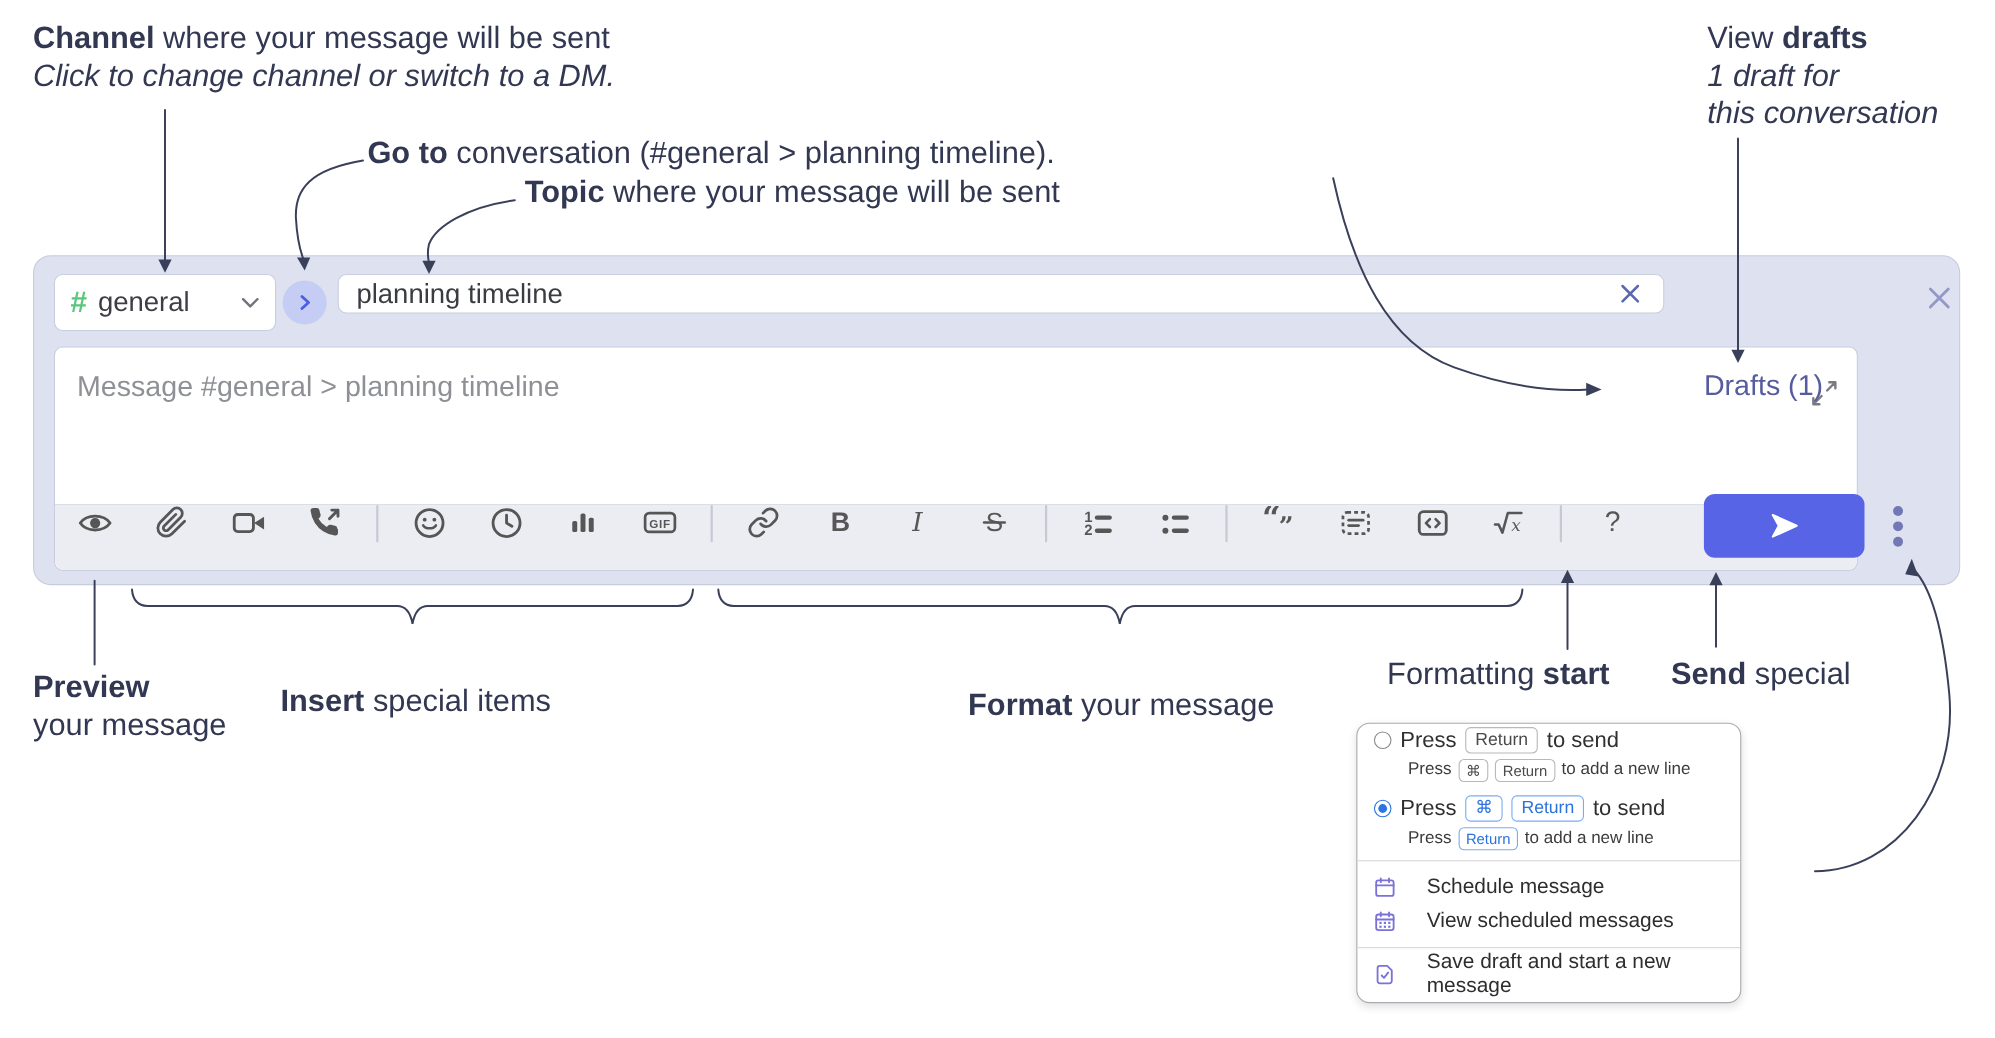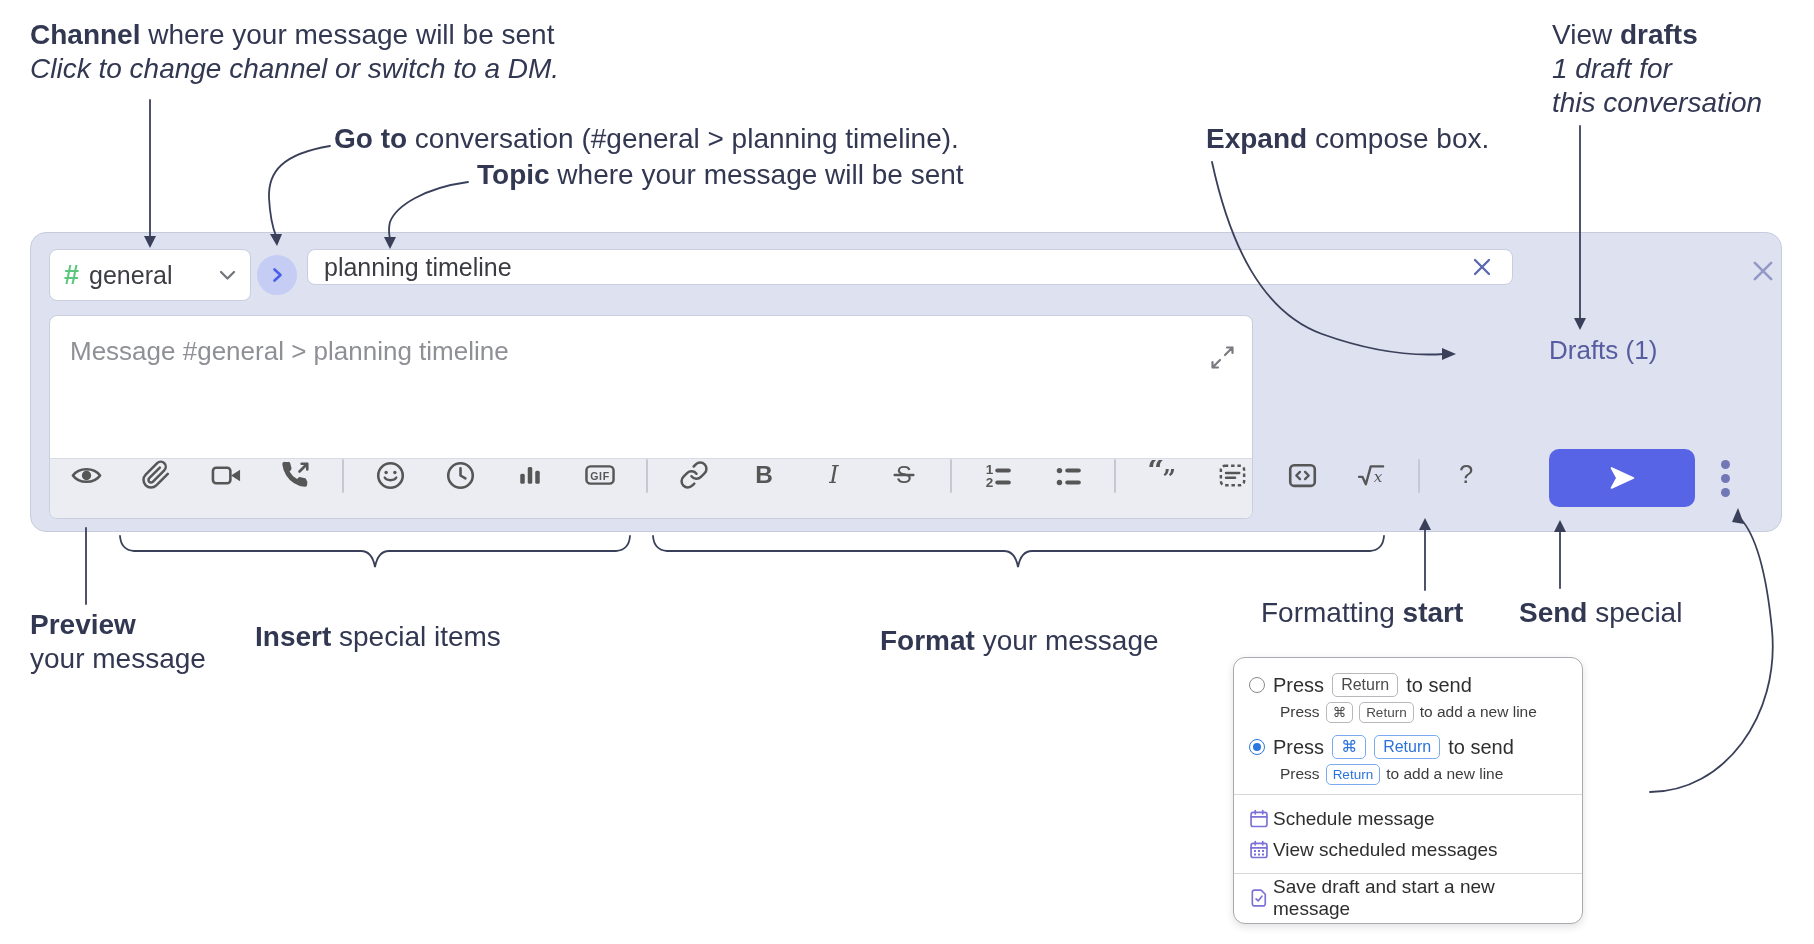--- a/index.html
+++ b/index.html
@@ -25,21 +25,21 @@
   .chan-hash{color:#5bc77e;font-weight:bold;font-size:27px;line-height:1;}
   .chan-name{margin-left:10px;font-size:25px;color:#3d3e43;}
   .chan-btn svg{margin-left:auto;}
   .jump-circle{position:absolute;left:226px;top:22px;width:40px;height:40px;border-radius:50%;
                background:#c6cdf5;display:flex;align-items:center;justify-content:center;cursor:pointer;}
   .topic-input{position:absolute;left:276px;top:16px;width:1206px;height:36px;background:#fff;
                border:1px solid #c9cede;border-radius:8px;display:flex;align-items:center;padding:11px 16px;}
   .topic-input input{flex:1;border:none;outline:none;font-family:"Liberation Sans",sans-serif;
                      font-size:25px;color:#3b3c41;background:transparent;padding:0;}
   .topic-clear{background:none;border:none;padding:2px;cursor:pointer;display:flex;}
-  .msg-panel{position:absolute;left:18px;top:82px;width:1204px;height:204px;background:#fff;
+  .msg-panel{position:absolute;left:18px;top:82px;width:1640px;height:204px;background:#fff;
              border:1px solid #c9cede;border-radius:8px;}
   .msg-panel textarea{position:absolute;left:0;top:0;width:100%;height:142px;border:none;outline:none;resize:none;
              font-family:"Liberation Sans",sans-serif;font-size:26px;color:#3b3c41;padding:20px 60px 0 20px;background:transparent;}
   .msg-panel textarea::placeholder{color:#8e9096;opacity:1;}
   .expand-btn{position:absolute;right:14px;top:26px;background:none;border:none;padding:2px;cursor:pointer;display:flex;}
   .fmt-bar{position:absolute;left:0;bottom:0;width:100%;height:60px;background:#ecedf3;
            border-top:1px solid #d9dce5;border-radius:0 0 8px 8px;display:flex;align-items:flex-start;
            padding-left:20px;column-gap:38px;}
   .tbtn{background:none;border:none;padding:0;margin:0;display:flex;align-items:center;justify-content:center;
         width:32px;height:32px;cursor:pointer;flex:0 0 auto;}
@@ -47,55 +47,52 @@
   .drafts-link{position:absolute;left:1518px;top:102px;font-size:26px;color:#565c9e;cursor:pointer;z-index:2;}
   .send-btn{position:absolute;left:1518px;top:216px;width:146px;height:58px;background:#5864e6;border:none;
             border-radius:10px;display:flex;align-items:center;justify-content:center;cursor:pointer;}
   .vdots{position:absolute;left:1690px;top:227px;display:flex;flex-direction:column;gap:5px;cursor:pointer;}
   .vdots i{width:9px;height:9px;border-radius:50%;background:#7277b5;}
   .close-x{position:absolute;left:1716px;top:22px;background:none;border:none;padding:2px;cursor:pointer;display:flex;}
 
   
   .menu{position:absolute;left:1233px;top:657px;width:350px;z-index:4;background:#fff;
         border:1.5px solid #a8abb0;border-radius:12px;box-shadow:0 3px 8px rgba(0,0,0,.12);
-        padding:12px 15px 10px 15px;font-size:20px;color:#2f2f2f;}
+        padding:0 15px 10px 15px;font-size:20px;color:#2f2f2f;}
   .opt-row{display:flex;align-items:center;gap:8px;height:30px;cursor:pointer;}
   .opt-sub{display:flex;align-items:center;gap:6px;height:24px;margin-left:31px;font-size:15.5px;color:#3c3c3c;}
   .radio{width:16px;height:16px;border-radius:50%;border:1.5px solid #8a8a8a;flex:0 0 auto;position:relative;}
   .radio.sel{border-color:#2b76e0;}
   .radio.sel::after{content:"";position:absolute;left:3px;top:3px;width:8px;height:8px;border-radius:50%;background:#2b76e0;}
   kbd{font-family:"Liberation Sans",sans-serif;border:1px solid #b6b8bc;border-radius:5px;background:#fff;
       color:#4b4b4b;font-size:16px;padding:0 8px;line-height:22px;display:inline-block;}
   .opt-sub kbd{font-size:13.5px;line-height:19px;padding:0 6px;}
   kbd.blue{border-color:#7aabf2;color:#2b72dd;}
   .menu-div{border-top:1px solid #d8d8d8;margin:8px -15px;}
-  .menu-item{display:flex;align-items:center;gap:4px;height:31px;font-size:19px;color:#2e2e2e;cursor:pointer;}
+  .menu-item{display:flex;align-items:center;gap:28px;height:31px;font-size:19px;color:#2e2e2e;cursor:pointer;}
   .menu-item svg{flex:0 0 auto;}
 </style>
 </head>
 <body>
 
 <div class="canvas">
 
   <div class="ann" style="left:30px;top:18px">
     <div><b>Channel</b><span> where your message will be sent</span></div>
     <div class="it">Click to change channel or switch to a DM.</div>
   </div>
 
   <div class="ann" style="left:334px;top:122px">
     <b>Go to</b><span> conversation (#general &gt; planning timeline).</span>
   </div>
 
   <div class="ann" style="left:477px;top:158px">
     <b>Topic</b><span> where your message will be sent</span>
   </div>
 
-  <div class="ann" style="left:1206px;top:122px">
-    <b>Expand</b><span> compose box.</span>
-  </div>
 
   <div class="ann" style="left:1552px;top:18px">
     <div><span>View </span><b>drafts</b></div>
     <div class="it">1 draft for</div>
     <div class="it">this conversation</div>
   </div>
 
   <div class="ann" style="left:30px;top:608px">
     <div><b>Preview</b></div>
     <div>your message</div>

